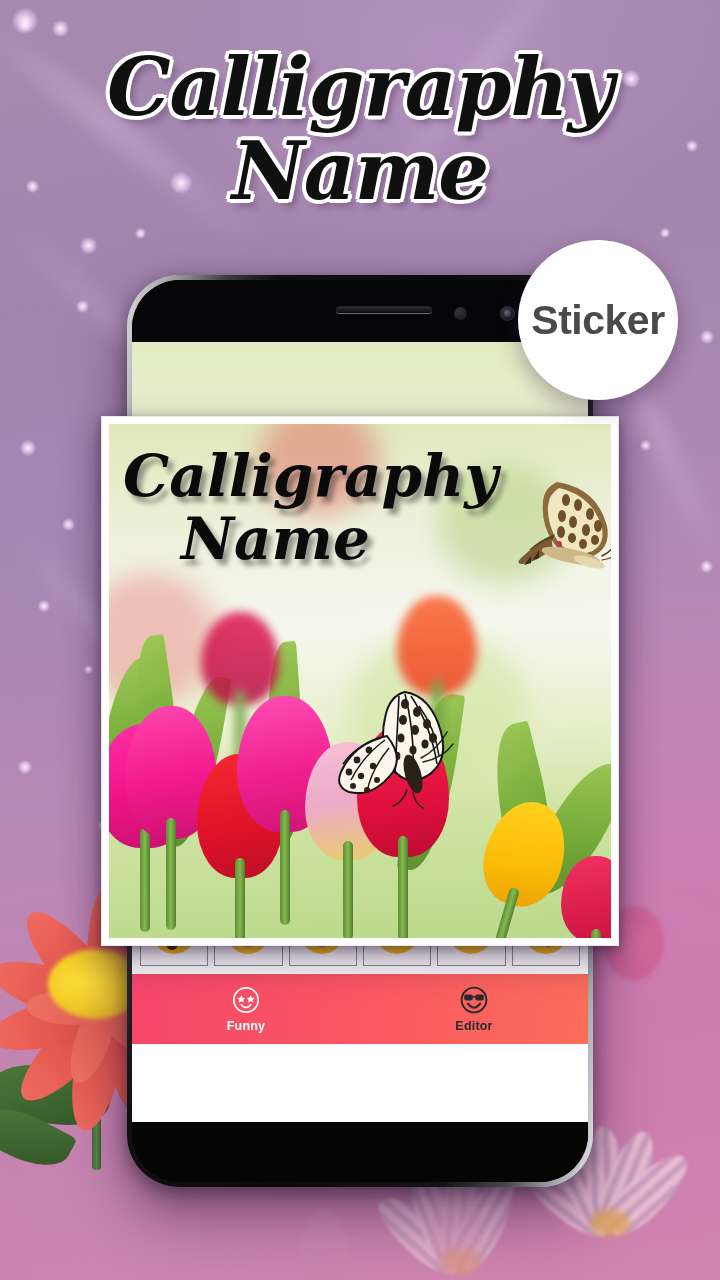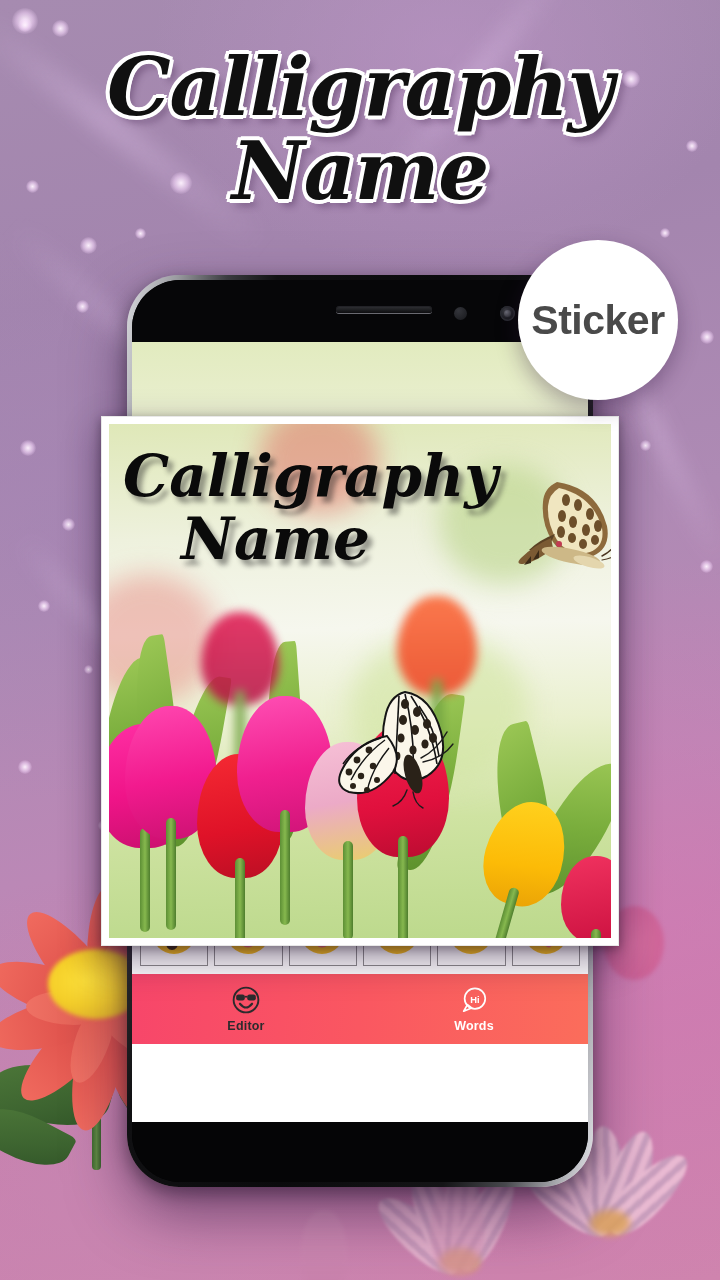--- a/index.html
+++ b/index.html
@@ -496,41 +496,42 @@
               <circle cx="26" cy="26" r="22" fill="#fcc21b"></circle>
               <circle cx="18" cy="22" r="2.8" fill="#241c0c"></circle>
               <path d="M30 23 q5-6 9 0" stroke="#241c0c" stroke-width="2.6" fill="none" stroke-linecap="round"></path>
               <path d="M15 31 q11 11 21 0" stroke="#241c0c" stroke-width="3" fill="none" stroke-linecap="round"></path>
               <path d="M24 38 q5 7 9 0 q-4-3 -9 0 z" fill="#f26d6d"></path>
             </svg>
           </div>
         </div>
 
         <div id="tabbar">
+          <div class="tab">
+            <svg class="tab-icon" viewBox="0 0 32 32">
+              <circle cx="16" cy="16" r="13" fill="none" stroke="#fff" stroke-width="1.8"></circle>
+              <path d="M11 11 l1.4 2.6 2.8.3 -2 2 .6 2.8 -2.8-1.5 -2.8 1.5 .6-2.8 -2-2 2.8-.3 z" fill="#fff"></path>
+              <path d="M21 11 l1.4 2.6 2.8.3 -2 2 .6 2.8 -2.8-1.5 -2.8 1.5 .6-2.8 -2-2 2.8-.3 z" fill="#fff"></path>
+              <path d="M11 21 q5 6 10 0" stroke="#fff" stroke-width="1.8" fill="none" stroke-linecap="round"></path>
+            </svg>
+            <div class="tab-label">Funny</div>
+          </div>
 
           <div class="tab selected">
             <svg class="tab-icon" viewBox="0 0 32 32">
               <circle cx="16" cy="16" r="13.2" fill="none" stroke="#2b2b2d" stroke-width="2"></circle>
               <rect x="5.5" y="10" width="9.2" height="6.6" rx="2.4" fill="#2b2b2d"></rect>
               <rect x="17.3" y="10" width="9.2" height="6.6" rx="2.4" fill="#2b2b2d"></rect>
               <rect x="14.4" y="11.6" width="3.2" height="1.8" fill="#2b2b2d"></rect>
               <path d="M9.5 20 q6.5 8 13 0" stroke="#2b2b2d" stroke-width="2.3" fill="none" stroke-linecap="round"></path>
             </svg>
             <div class="tab-label">Editor</div>
           </div>
 
 
-          <div class="tab">
-            <svg class="tab-icon" viewBox="0 0 32 32">
-              <circle cx="17" cy="14.5" r="11" fill="none" stroke="#fff" stroke-width="1.8"></circle>
-              <path d="M9 21 L5 28 L13.5 24.5 Z" fill="none" stroke="#fff" stroke-width="1.8" stroke-linejoin="round"></path>
-              <text x="17" y="19" text-anchor="middle" font-family="Liberation Sans, sans-serif" font-size="10" font-weight="bold" fill="#fff">Hi</text>
-            </svg>
-            <div class="tab-label">Words</div>
-          </div>
         </div>
 
       </div>
 
       <div id="bezel-bottom"></div>
     </div>
   </div>
 
   <div id="preview-card">
     <div id="preview-image">

